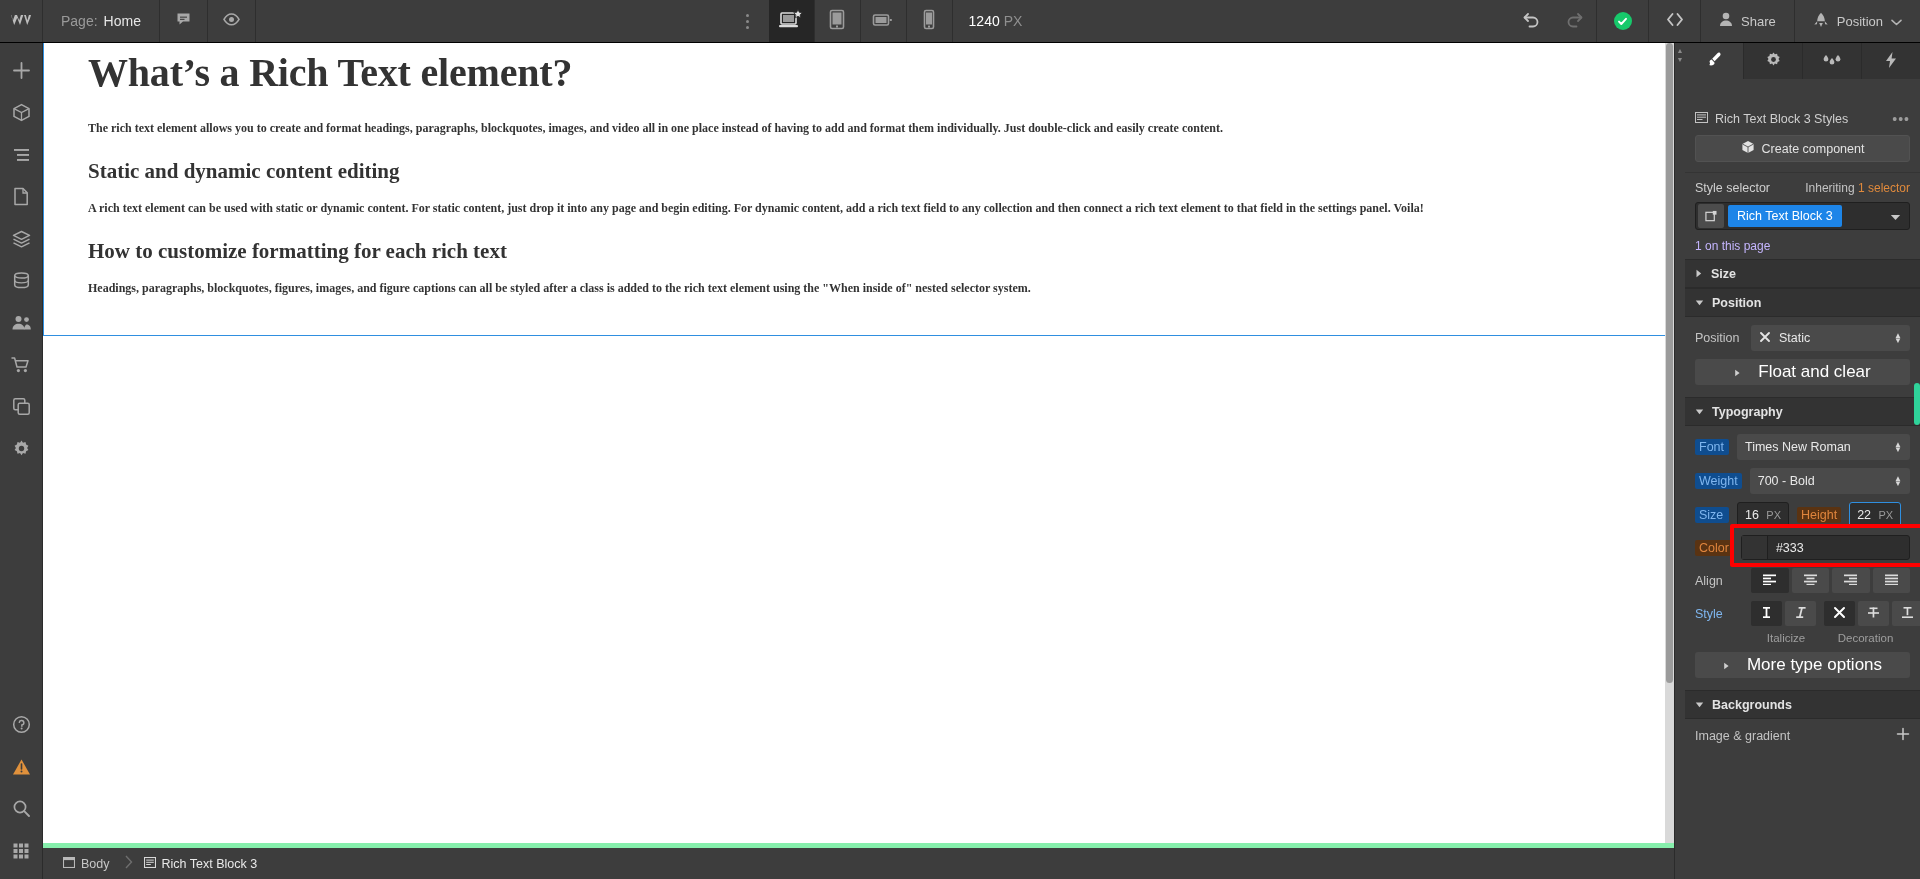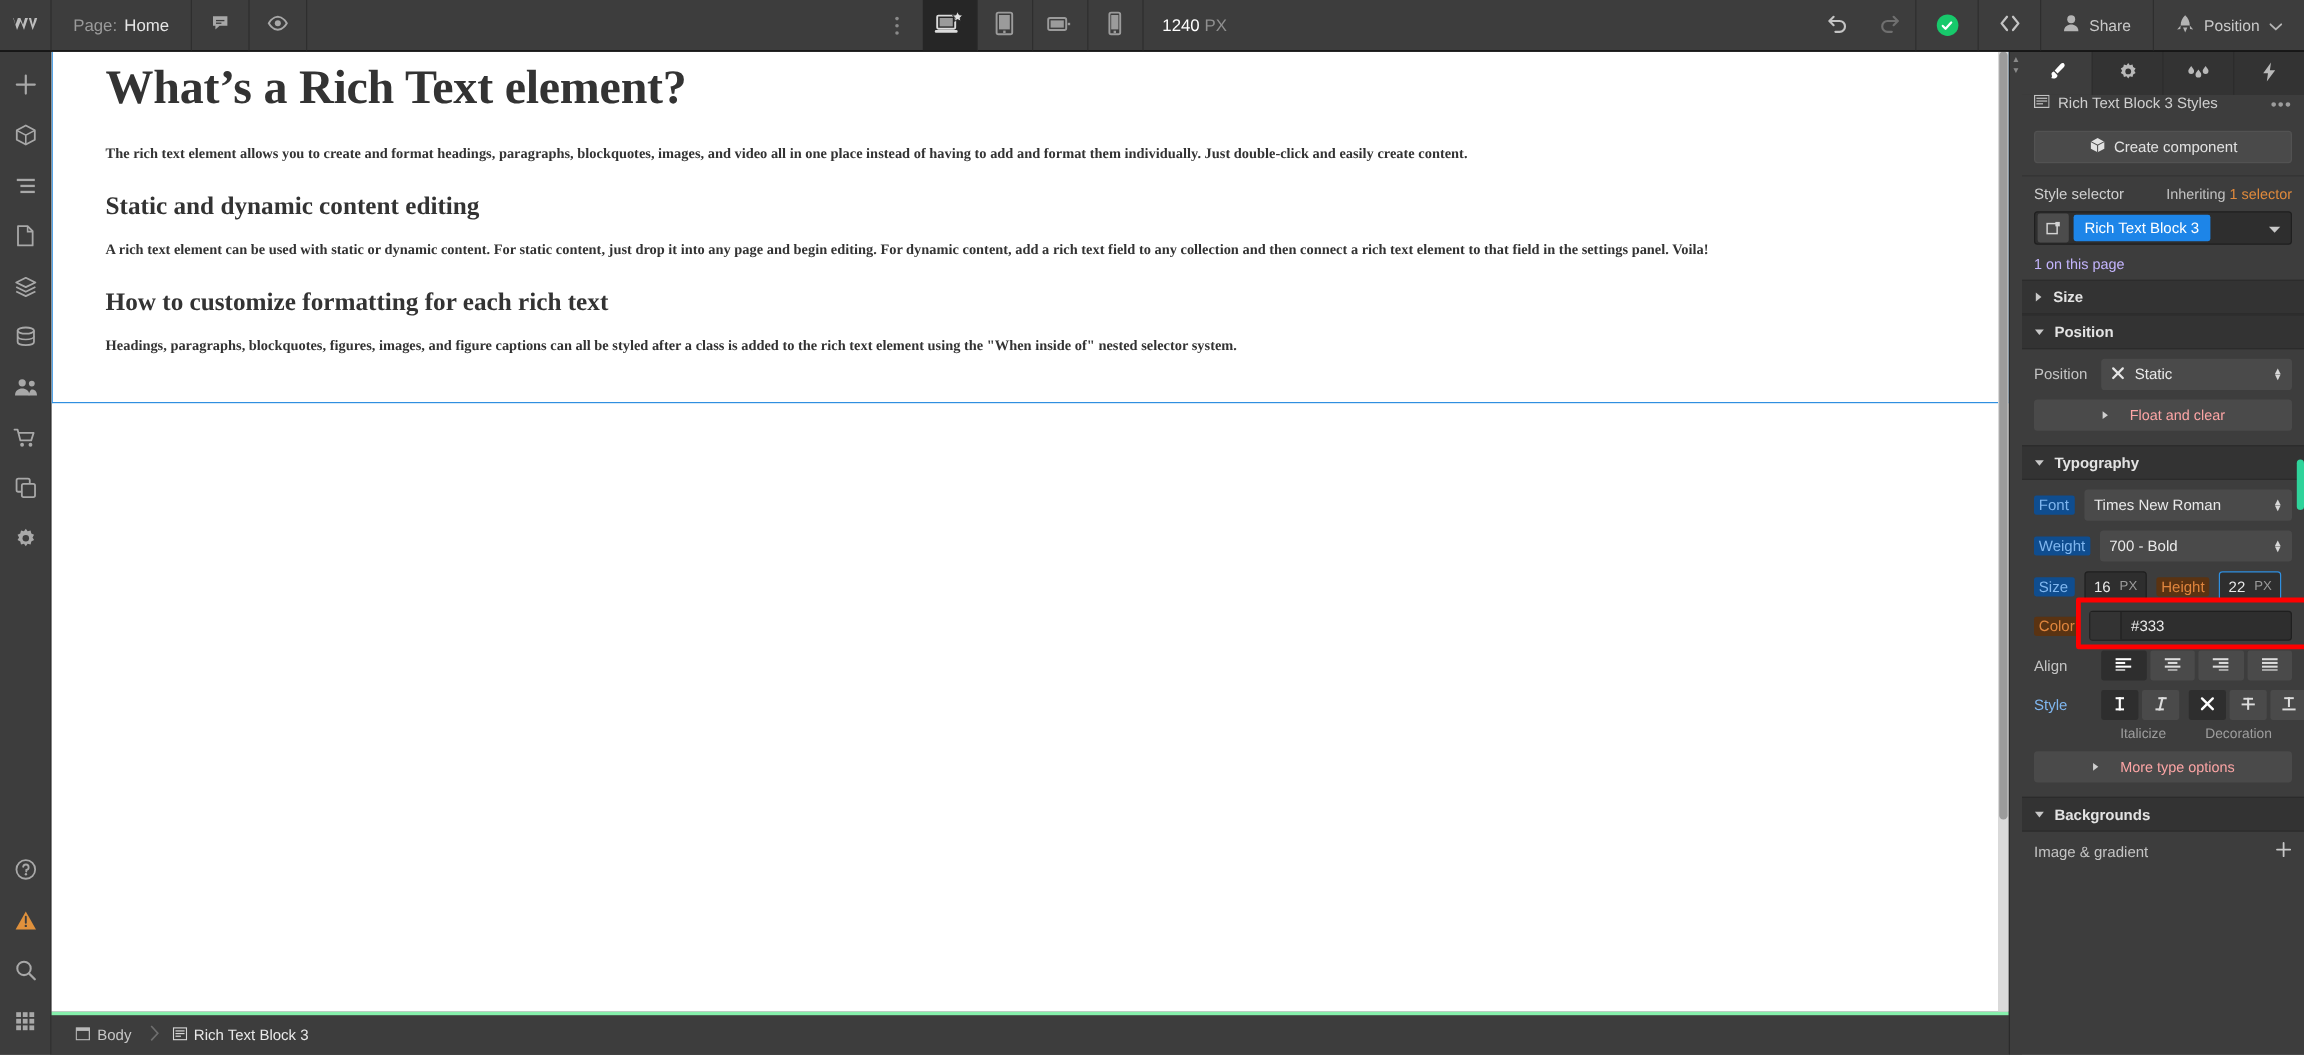--- a/index.html
+++ b/index.html
@@ -73,21 +73,21 @@
   .rtc h1{ font-size:40px; line-height:1.12; font-weight:bold; margin:0 0 22px 0; letter-spacing:-0.2px;}
   .rtc h3{ font-size:21px; line-height:1.2; font-weight:bold; margin:20px 0 14px 0; }
   .rtc p{ font-size:12px; line-height:21px; font-weight:bold; margin:0 0 12px 0; }
   .canvas-scroll{
     position:absolute; right:0; top:0; bottom:0; width:9px; background:#d9d9d9;
   }
   .canvas-scroll .thumb{ position:absolute; left:1px; top:0; width:7px; height:640px; background:#9b9b9b; border-radius:4px;}
 
   
   .breadbar{
-    height:36px; flex:0 0 36px; background:#3d3d3d; border-top:3px solid #86efac;
+    height:36px; flex:0 0 36px; background:#3d3d3d; border-top:5px solid #86efac;
     display:flex; align-items:center; padding-left:10px; gap:0;
   }
   .crumb{
     display:flex; align-items:center; gap:6px; padding:4px 14px 4px 10px;
     color:#c7c7c7; font-size:12.5px; cursor:pointer; position:relative;
   }
   .crumb.active{ color:#e9e9e9; }
   .crumb-sep{ color:#6e6e6e; }
 
   
@@ -97,22 +97,22 @@
   }
   .panel-tabs{ height:36px; flex:0 0 36px; display:flex; background:#333333; }
   .ptab{
     flex:1 1 0; display:flex; align-items:center; justify-content:center;
     cursor:pointer; color:#b5b5b5; border-right:1px solid #2b2b2b; background:#333333;
   }
   .ptab:last-child{ border-right:none; }
   .ptab.active{ background:#3d3d3d; color:#fff; }
 
   .panel-title{
-    height:28px; display:flex; align-items:flex-start; gap:7px; padding:0 10px;
-    font-size:12.5px; color:#cfcfcf;
+    height:28px; display:flex; align-items:center; gap:7px; padding:0 10px;
+    font-size:12.5px; color:#cfcfcf;margin-top:26px;
   }
   .panel-title .ttl{ flex:1 1 auto; }
   .panel-title .more{ color:#9d9d9d; cursor:pointer; letter-spacing:1px; font-size:14px;}
 
   .btn-create{
     margin:2px 10px 10px 10px; height:27px; background:#4a4a4a; border:1px solid #525252;
     border-radius:3px; display:flex; align-items:center; justify-content:center; gap:7px;
     color:#e2e2e2; font-size:12.5px; cursor:pointer;
   }
 
@@ -152,21 +152,21 @@
   .flabel.plain{ color:#c4c4c4; }
   .flabel.bluetext{ color:#7fb6ef; }
 
   .fsel{
     flex:1 1 auto; height:26px; background:#4a4a4a; border-radius:3px;
     display:flex; align-items:center; gap:8px; padding:0 8px; color:#e9e9e9; font-size:12.5px; cursor:pointer;
   }
   .fsel .stepper{ margin-left:auto; display:flex; flex-direction:column; line-height:5px; color:#d8d8d8; font-size:8px;}
   .subrow{
     height:26px; background:#4a4a4a; border-radius:3px; display:flex; align-items:center;
-    justify-content:center; gap:17px; color:#fca5a5; font-size:12px; cursor:pointer; margin-bottom:2px;
+    justify-content:center; gap:17px; color:#ffffff; font-size:17px; cursor:pointer; margin-bottom:2px;
   }
 
   .numfield{
     height:25px; background:#2e2e2e; border:1px solid #1f1f1f; border-radius:3px;
     display:flex; align-items:center; padding:0 7px; color:#eaeaea; font-size:12.5px; cursor:text;
   }
   .numfield .unit{ margin-left:auto; color:#9a9a9a; font-size:11px; }
   .numfield.focus{ border-color:#2f8fe0; }
 
   .colorfield{

